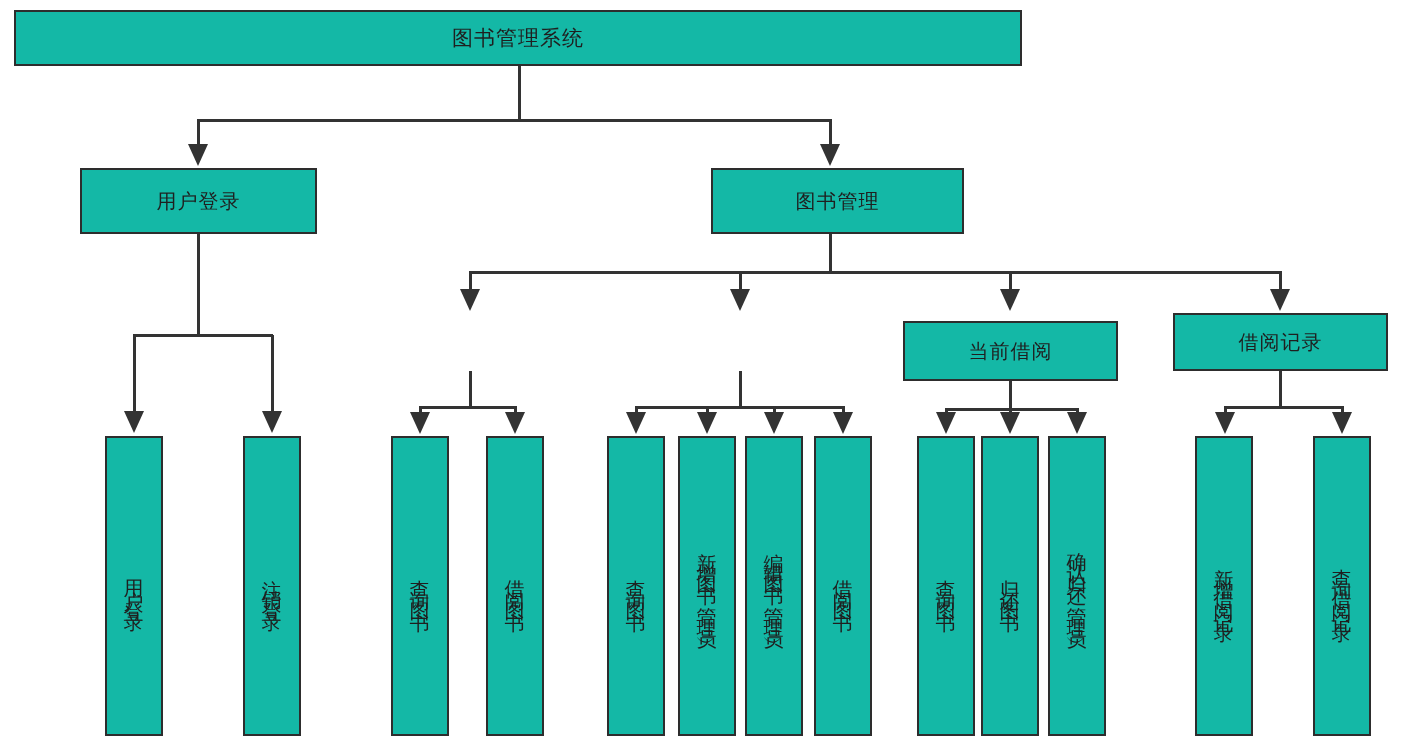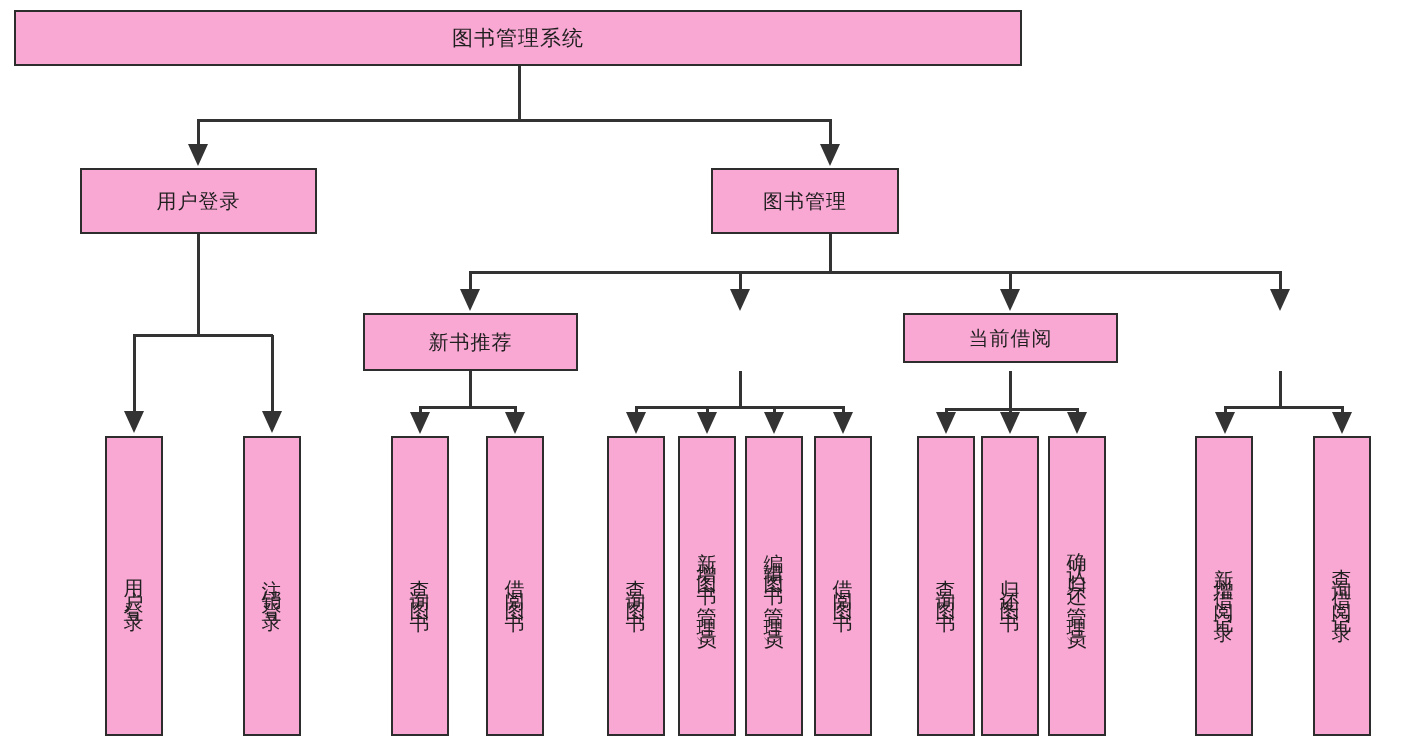--- a/index.html
+++ b/index.html
@@ -2,21 +2,21 @@
 <html><head>
 <meta charset="utf-8">
 <style>
   html,body{margin:0;padding:0;background:#ffffff;}
   .canvas{
     position:relative;width:1405px;height:747px;background:#ffffff;overflow:hidden;
     font-family:"Liberation Sans","DejaVu Sans",sans-serif;
     --line:#333333;--border:#2d2d2d;--text:#1f1f1f;--wm:#9c9c9c;
   }
   .node,.leaf{
-    position:absolute;box-sizing:border-box;background:#f9a8d4;
+    position:absolute;box-sizing:border-box;background:#14b8a6;
     border:2.5px solid var(--border);
     display:flex;align-items:center;justify-content:center;
     z-index:2;
   }
   .hlabel{font-size:20px;color:var(--text);letter-spacing:1px;white-space:nowrap;}
   .root-label{font-size:21px;}
   .vlabel{
     writing-mode:vertical-rl;text-orientation:upright;
     font-size:20px;letter-spacing:11px;line-height:1;color:var(--text);
   }
@@ -35,29 +35,29 @@
 
 <div class="canvas" id="canvas" style="--line: #333333; --border: #2d2d2d; --text: #1f1f1f; --wm: #9c9c9c; background: rgb(255, 255, 255);">
 
   <div class="node" style="left:14px;top:10px;width:1008px;height:56px">
     <span class="hlabel root-label">图书管理系统</span>
   </div>
 
   <div class="node" style="left:80px;top:168px;width:237px;height:66px">
     <span class="hlabel">用户登录</span>
   </div>
-  <div class="node" style="left:711px;top:168px;width:188px;height:66px">
+  <div class="node" style="left:711px;top:168px;width:253px;height:66px">
     <span class="hlabel">图书管理</span>
   </div>
 
-  <div class="node" style="left:363px;top:313px;width:215px;height:58px">
-    <span class="hlabel">新书推荐</span>
+  <div class="node" style="left:903px;top:321px;width:215px;height:60px">
+    <span class="hlabel">当前借阅</span>
   </div>
-  <div class="node" style="left:903px;top:313px;width:215px;height:50px">
-    <span class="hlabel">当前借阅</span>
+  <div class="node" style="left:1173px;top:313px;width:215px;height:58px">
+    <span class="hlabel">借阅记录</span>
   </div>
 
   <div class="leaf" style="left:105px;top:436px;width:58px;height:300px">
     <span class="vlabel">用户登录</span>
   </div>
   <div class="leaf" style="left:243px;top:436px;width:58px;height:300px">
     <span class="vlabel">注销登录</span>
   </div>
 
   <div class="leaf" style="left:391px;top:436px;width:58px;height:300px">

